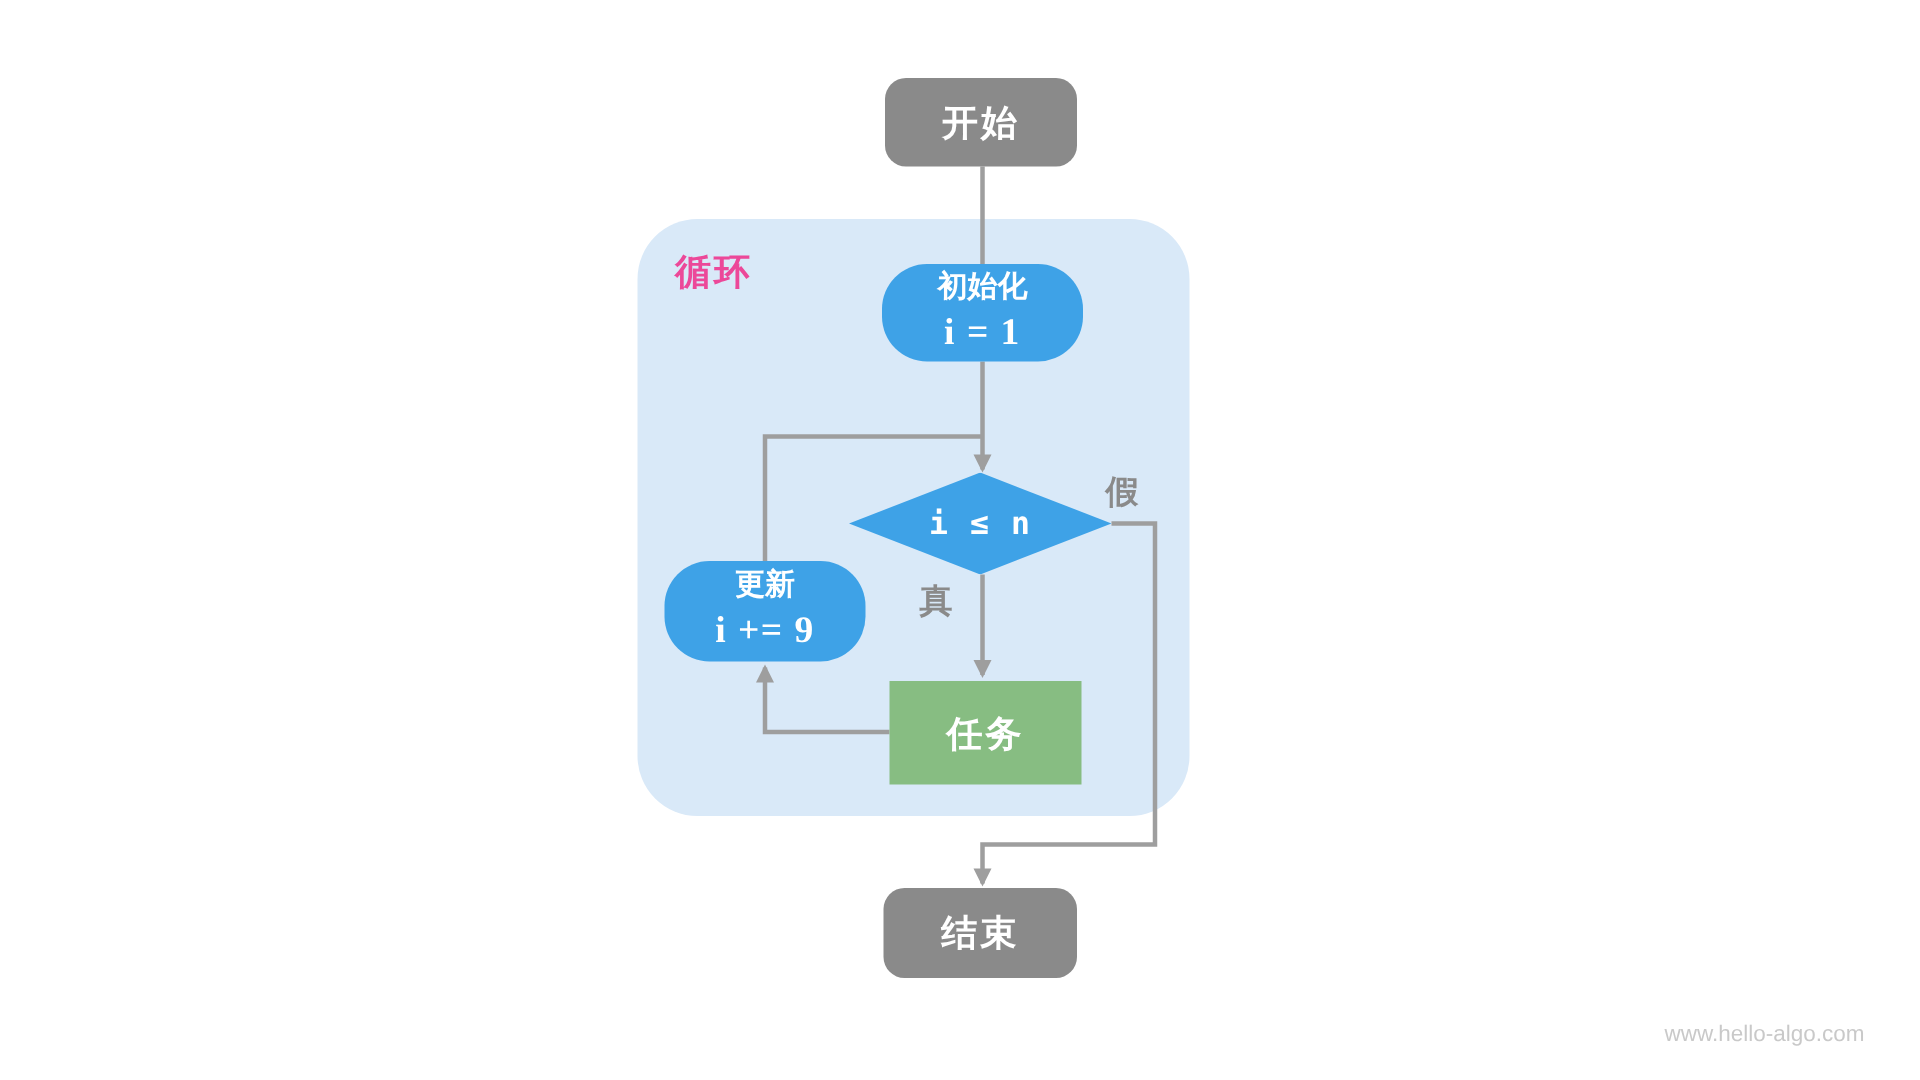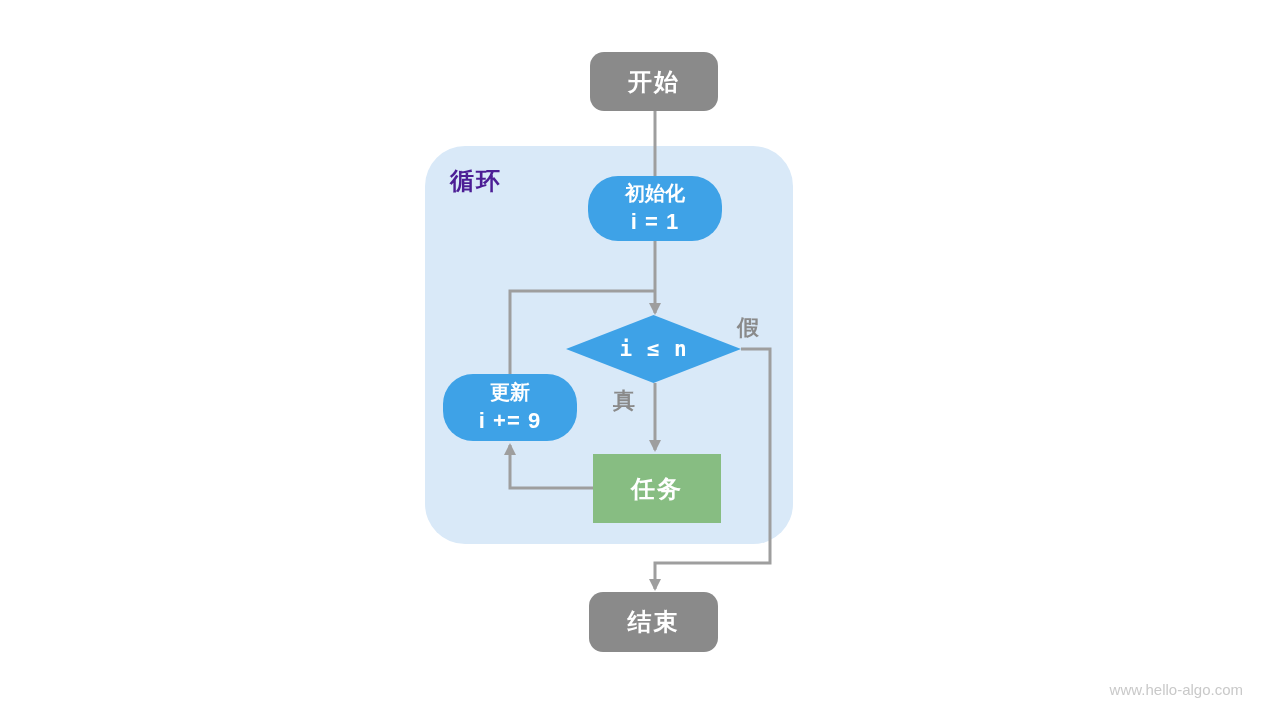--- a/index.html
+++ b/index.html
@@ -53,22 +53,22 @@
   .node-end   { left: 589px; top: 592px; width: 129px; height: 60px; }
   .process {
     background: #3ea2e7;
     font-size: 20px;
     line-height: 1.35;
     border-radius: 30px;
   }
   .node-init   { left: 588px; top: 176px; width: 134px; height: 65px; }
   .node-update { left: 443px; top: 374px; width: 134px; height: 67px; }
   .code-line {
-    font-family: Liberation Sans, sans-serif;
-    font-size: 22px;
+    font-family: Liberation Serif, serif;
+    font-size: 25px;
     font-weight: 600;
     letter-spacing: 1px;
   }
   .node-task {
     left: 593px; top: 454px; width: 128px; height: 69px;
     background: #87bd82;
     font-size: 24px;
     letter-spacing: 2px;
   }
   .node-condition {
@@ -78,21 +78,21 @@
     font-family: "DejaVu Sans Mono", "Liberation Mono", monospace;
     font-size: 21px;
     font-weight: 600;
     letter-spacing: 1px;
   }
   .loop-label {
     position: absolute;
     left: 450px;
     top: 165px;
     z-index: 3;
-    color: #4c1d95;
+    color: #ec4899;
     font-size: 24px;
     font-weight: 700;
     letter-spacing: 2px;
   }
   .branch-label {
     position: absolute;
     z-index: 3;
     color: #8a8a8a;
     font-size: 22px;
     font-weight: 700;

